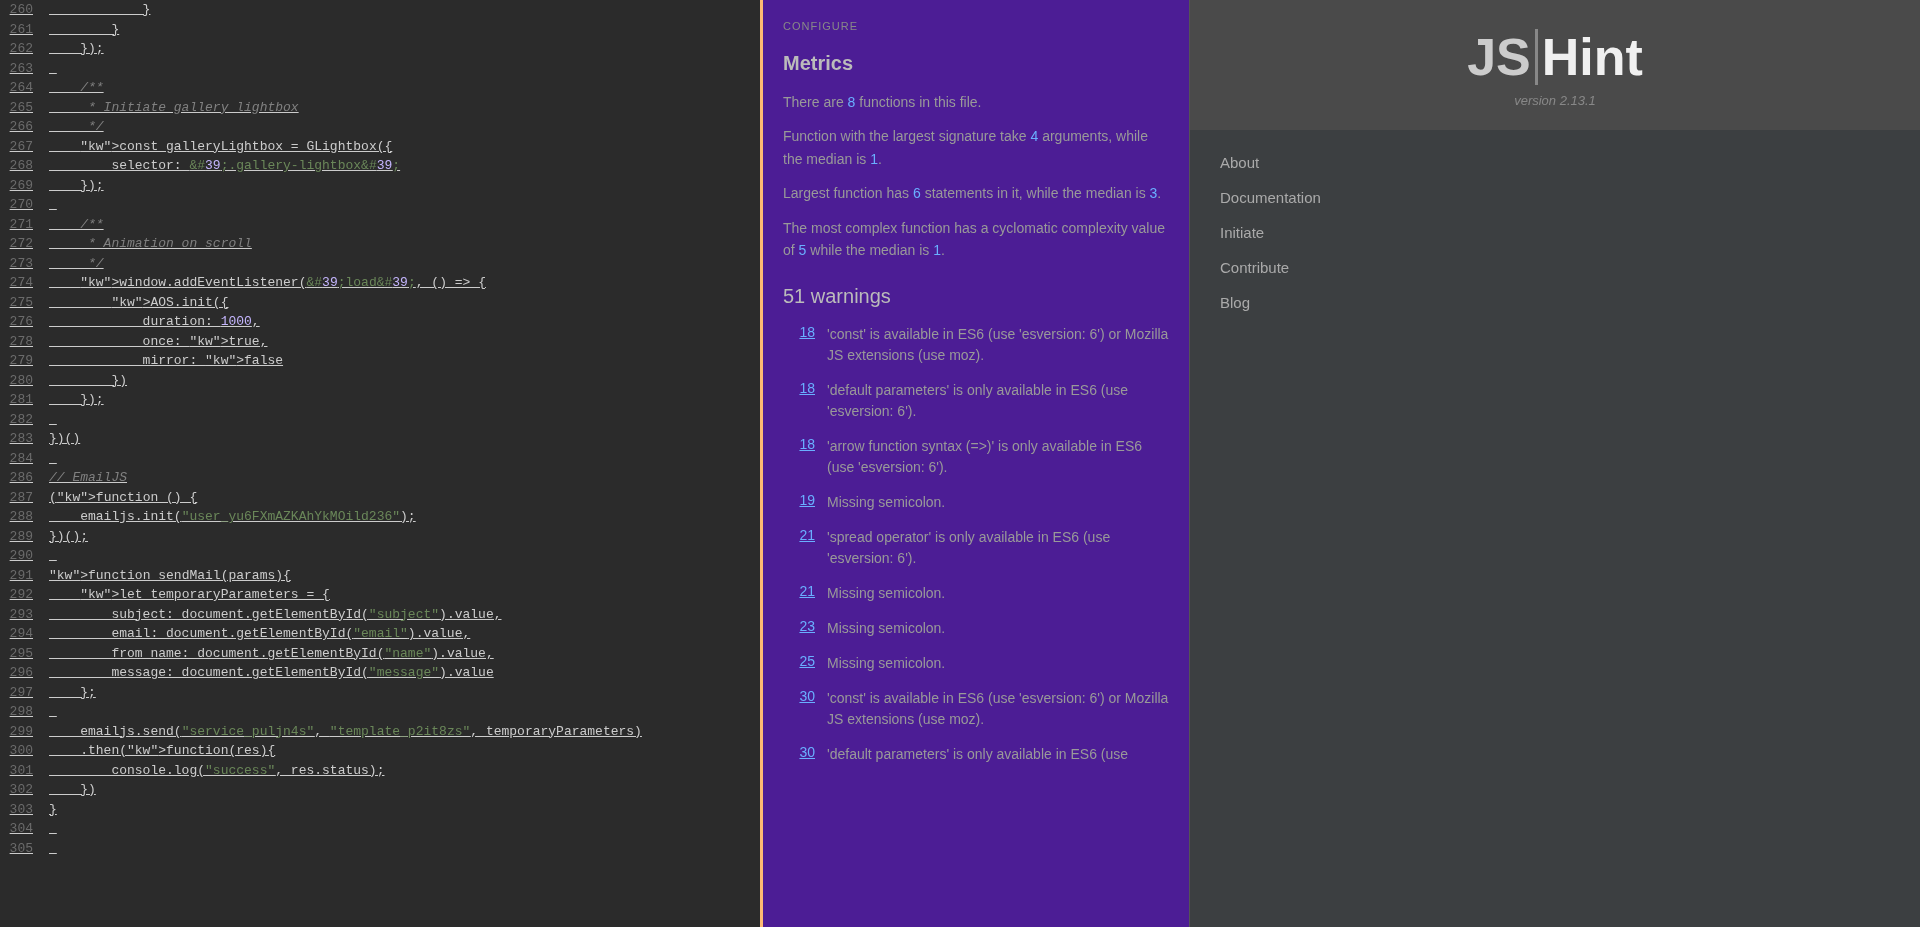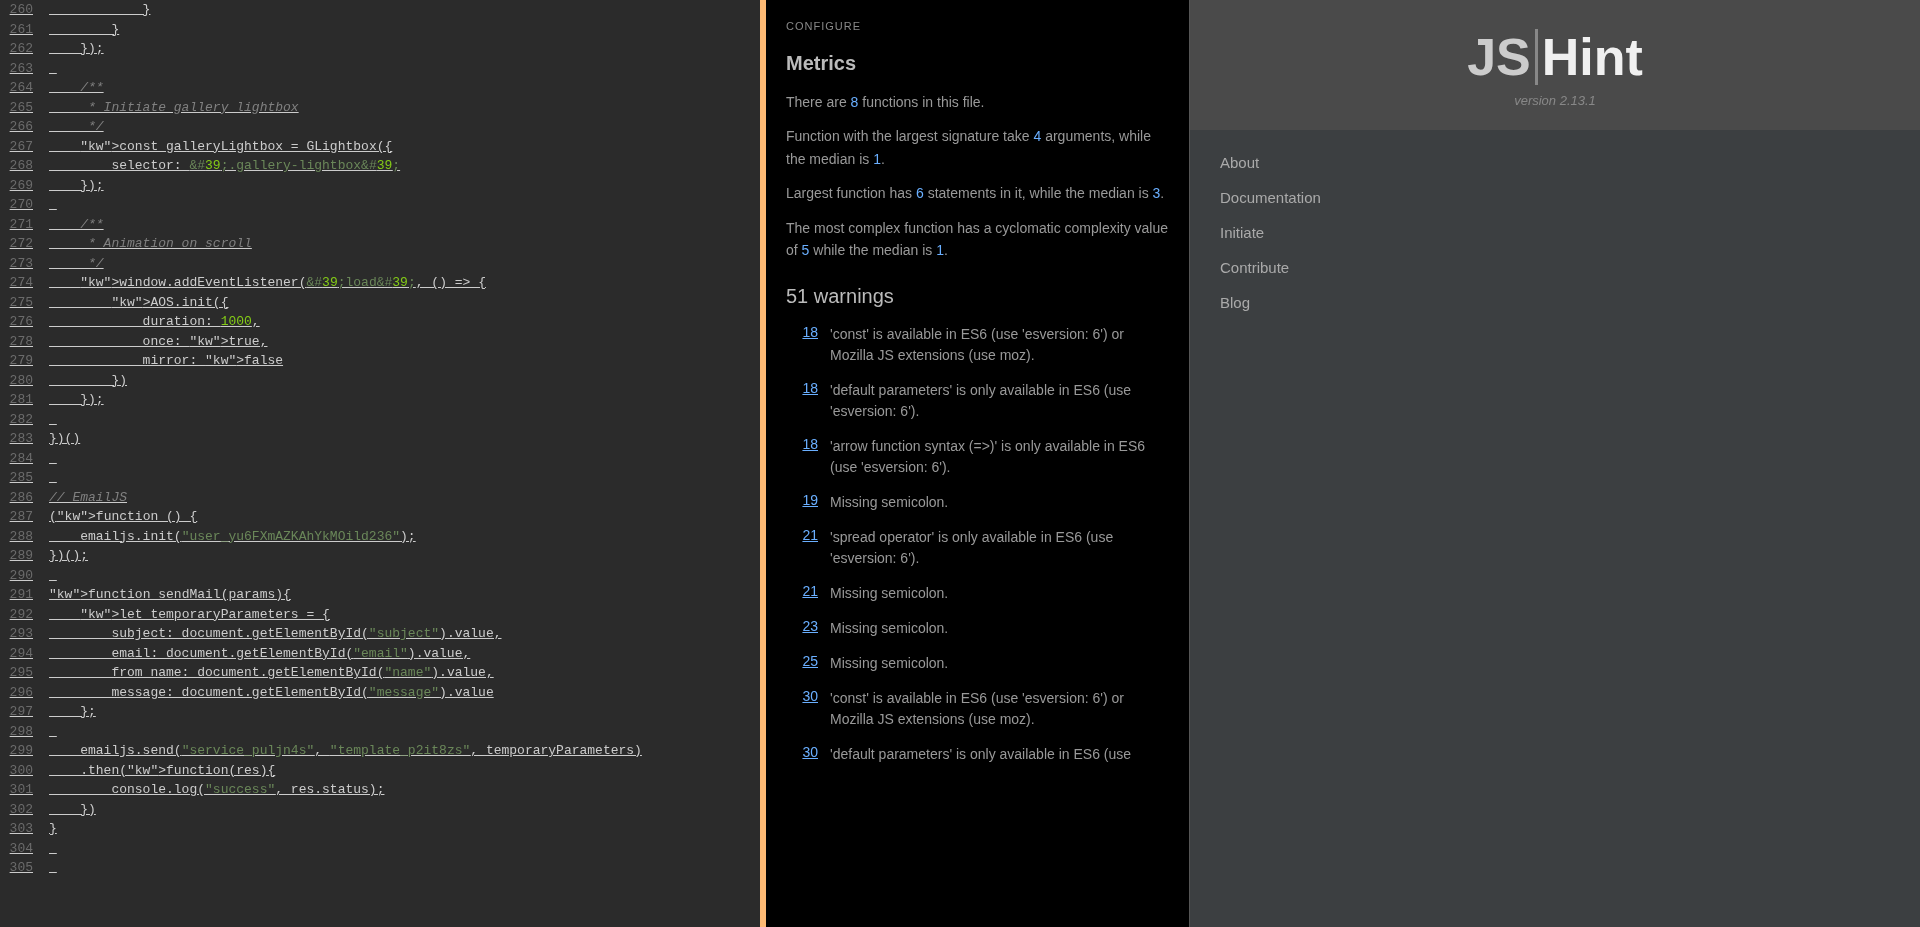--- a/index.html
+++ b/index.html
@@ -43,29 +43,29 @@
       vertical-align: top;
     }
 
     .line-code {
       font-size: 13px;
       color: #ccc;
       white-space: pre;
       padding: 0 4px;
     } 
     .str { color: #6a8759; } 
-    .num { color: #84cc16; } 
+    .num { color: #c4b5fd; } 
     .cmt { color: #808080; font-style: italic; }
 
     
     #results-panel {
       width: 430px;
       min-width: 430px;
-      background: #000000;
-      border-left: 6px solid #fdba74;
+      background: #4c1d95;
+      border-left: 3px solid #fdba74;
       border-right: 1px solid #555;
       overflow-y: auto;
       position: relative;
     }
 
     #results-inner {
       padding: 20px 20px 20px 20px;
     }
 
     .configure-label {
@@ -284,24 +284,20 @@
         </tr>
         <tr>
           <td class="line-num">283</td>
           <td class="line-code">})()</td>
         </tr>
         <tr>
           <td class="line-num">284</td>
           <td class="line-code">&nbsp;</td>
         </tr>
         <tr>
-          <td class="line-num">285</td>
-          <td class="line-code">&nbsp;</td>
-        </tr>
-        <tr>
           <td class="line-num">286</td>
           <td class="line-code"><span class="cmt">// EmailJS</span></td>
         </tr>
         <tr>
           <td class="line-num">287</td>
           <td class="line-code">(<span class="&lt;span">"kw"</span>&gt;function () {</td>
         </tr>
         <tr>
           <td class="line-num">288</td>
           <td class="line-code">    emailjs.init(<span class="str">"user_yu6FXmAZKAhYkMOild236"</span>);</td>

